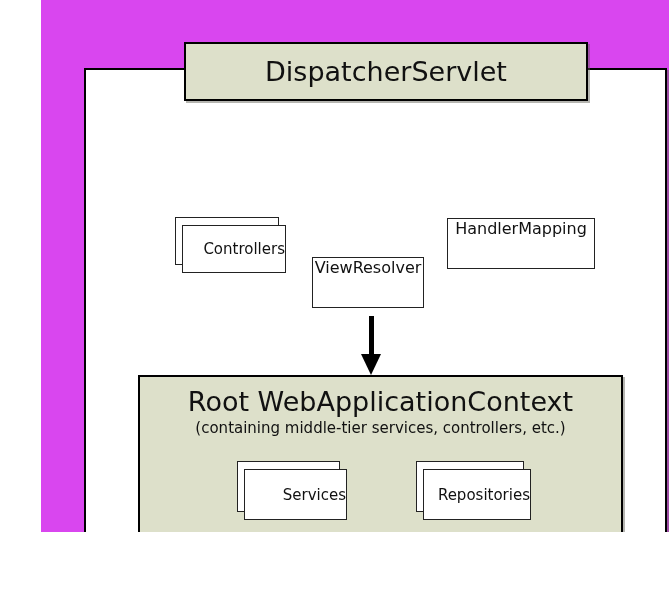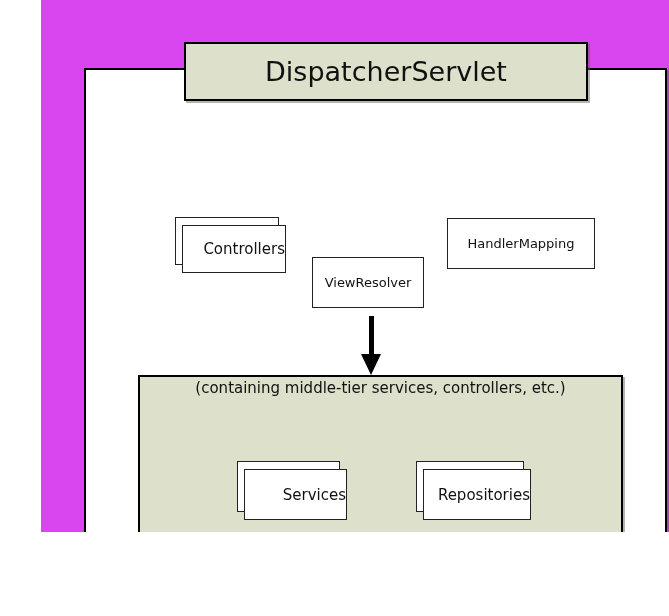--- a/index.html
+++ b/index.html
@@ -58,22 +58,22 @@
   .context-subtitle {
     font-size: 15px;
     line-height: 1.25;
     margin-top: 2px;
   }
   
   .bean-box {
     position: absolute;
     background: #ffffff;
     border: 1.5px solid #222;
-    display: flex; align-items: center; justify-content: center;
-    font-size: 13px;
+    display: flex; justify-content: center;
+    font-size: 16px;
     z-index: 4;
   }
   .bean-viewresolver   { left: 271px; top: 257px; width: 110px; height: 49px; }
   .bean-handlermapping { left: 406px; top: 218px; width: 146px; height: 49px; }
   
   .stack { position: absolute; z-index: 4; }
   .stack .back, .stack .front {
     position: absolute;
     background: #ffffff;
     border: 1.5px solid #222;
@@ -139,20 +139,21 @@
   <div class="bean-box bean-handlermapping">
     <span>HandlerMapping</span>
   </div>
 
   <div class="arrow">
     <div class="arrow-shaft"></div>
     <div class="arrow-head"></div>
   </div>
 
   <div class="context-box context-root">
+    <div class="context-title">Root WebApplicationContext</div>
     <div class="context-subtitle">(containing middle-tier services, controllers, etc.)</div>
   </div>
 
   <div class="stack stack-repositories">
     <div class="back"></div>
     <div class="front">
       <span>Repositories</span>
     </div>
   </div>
 

